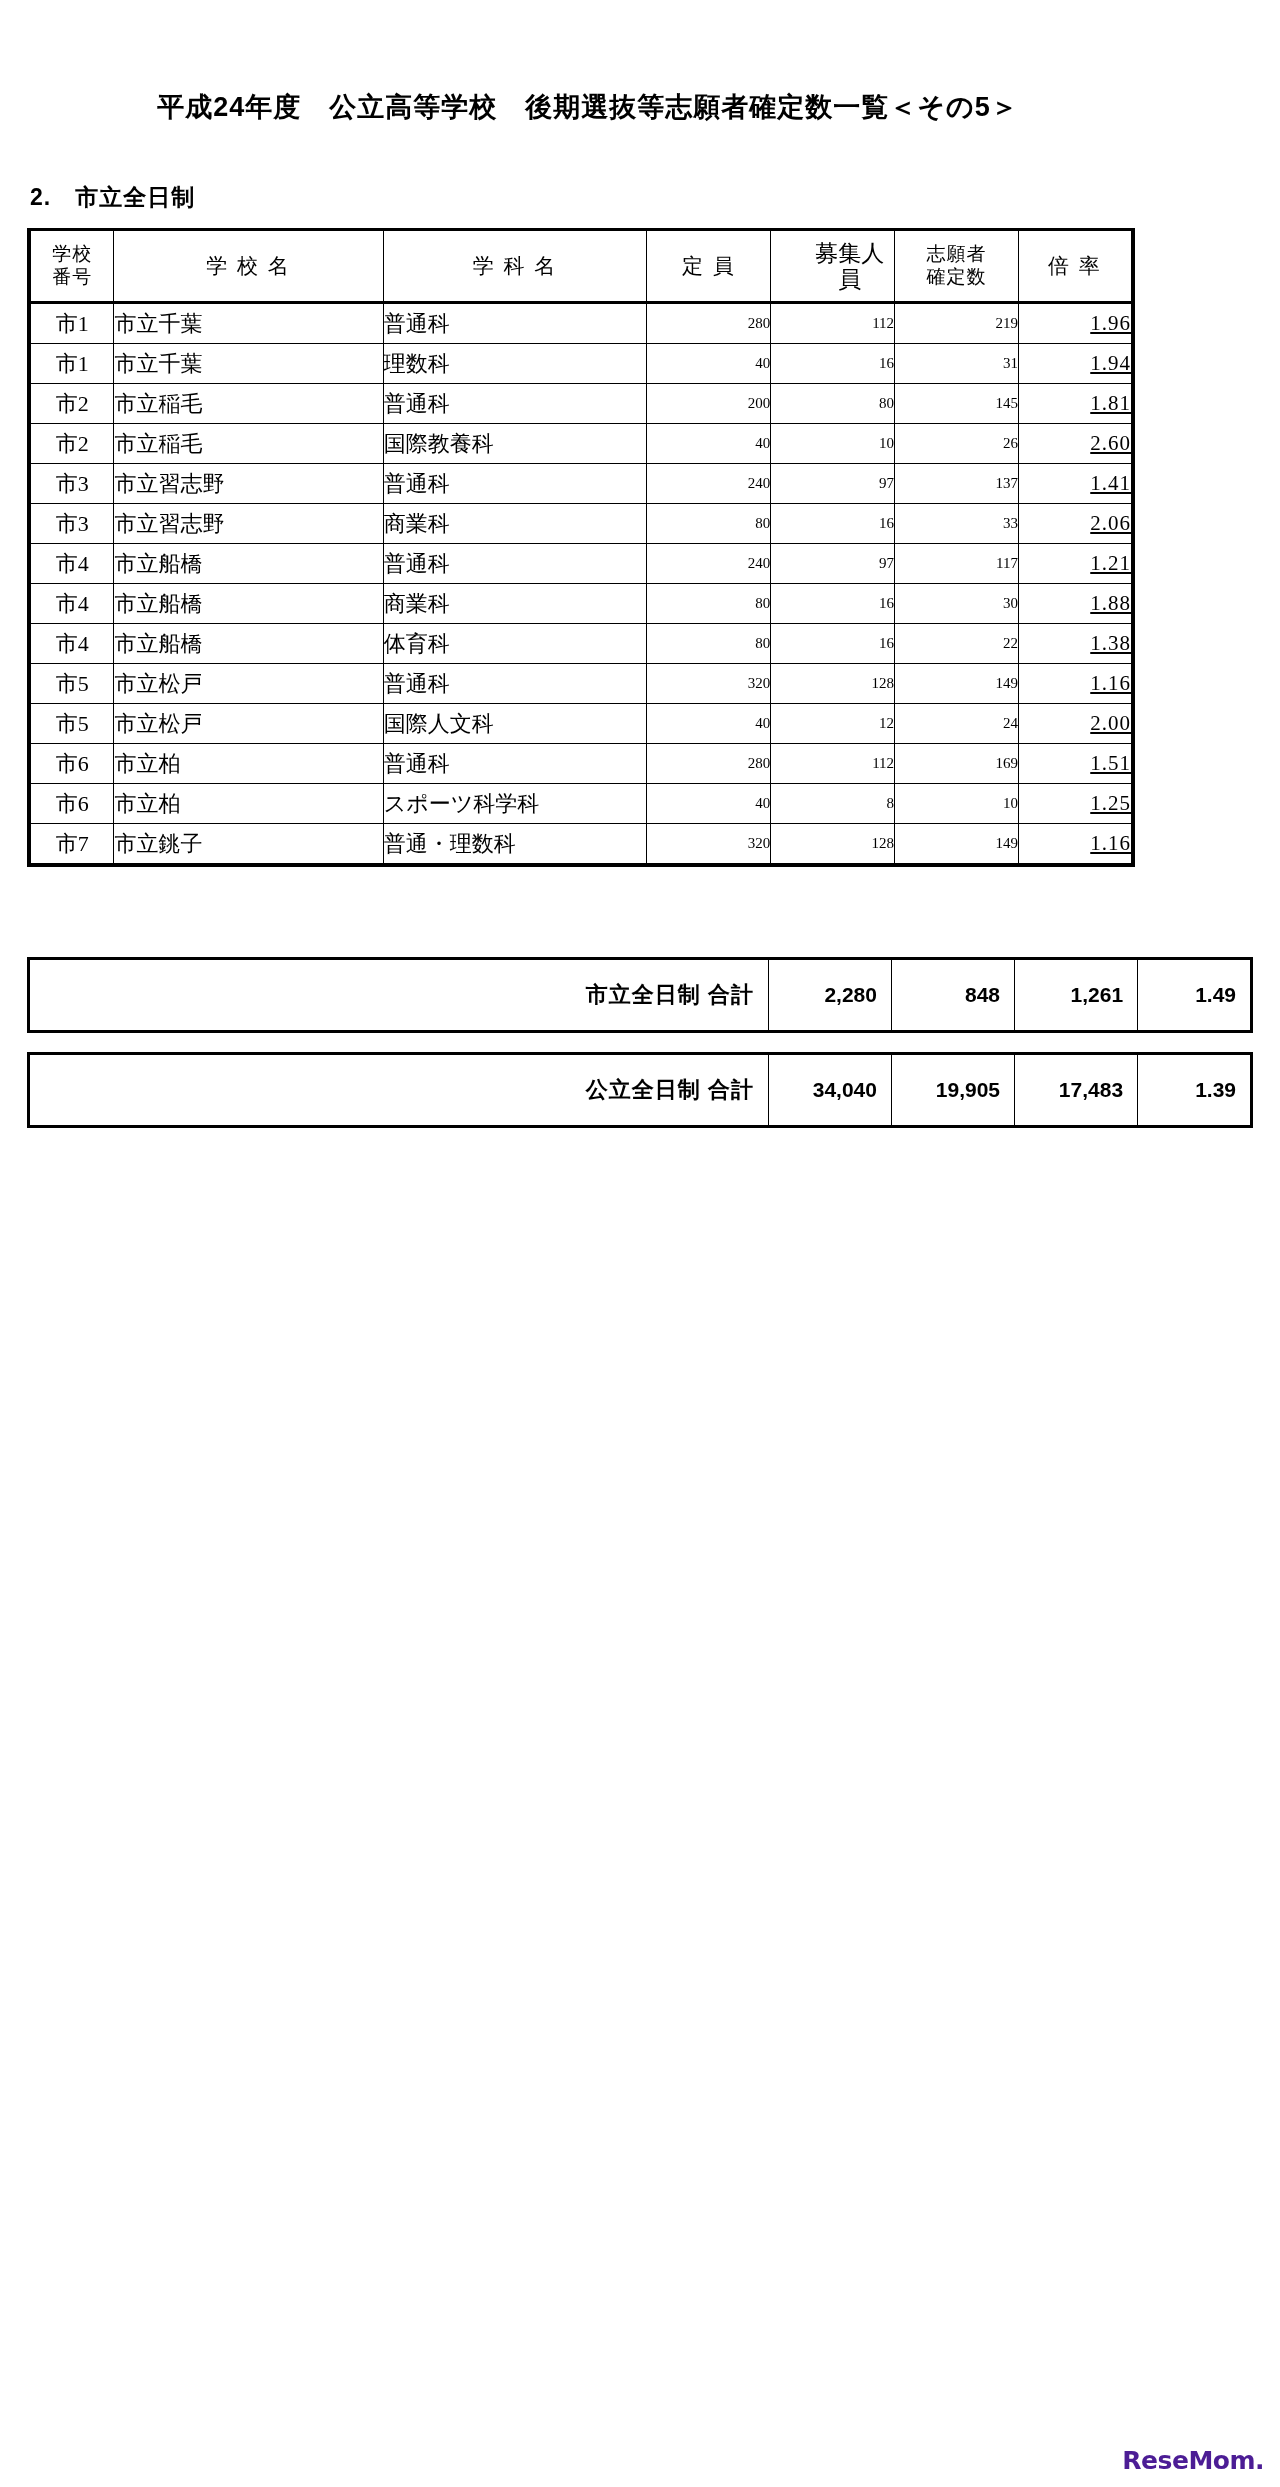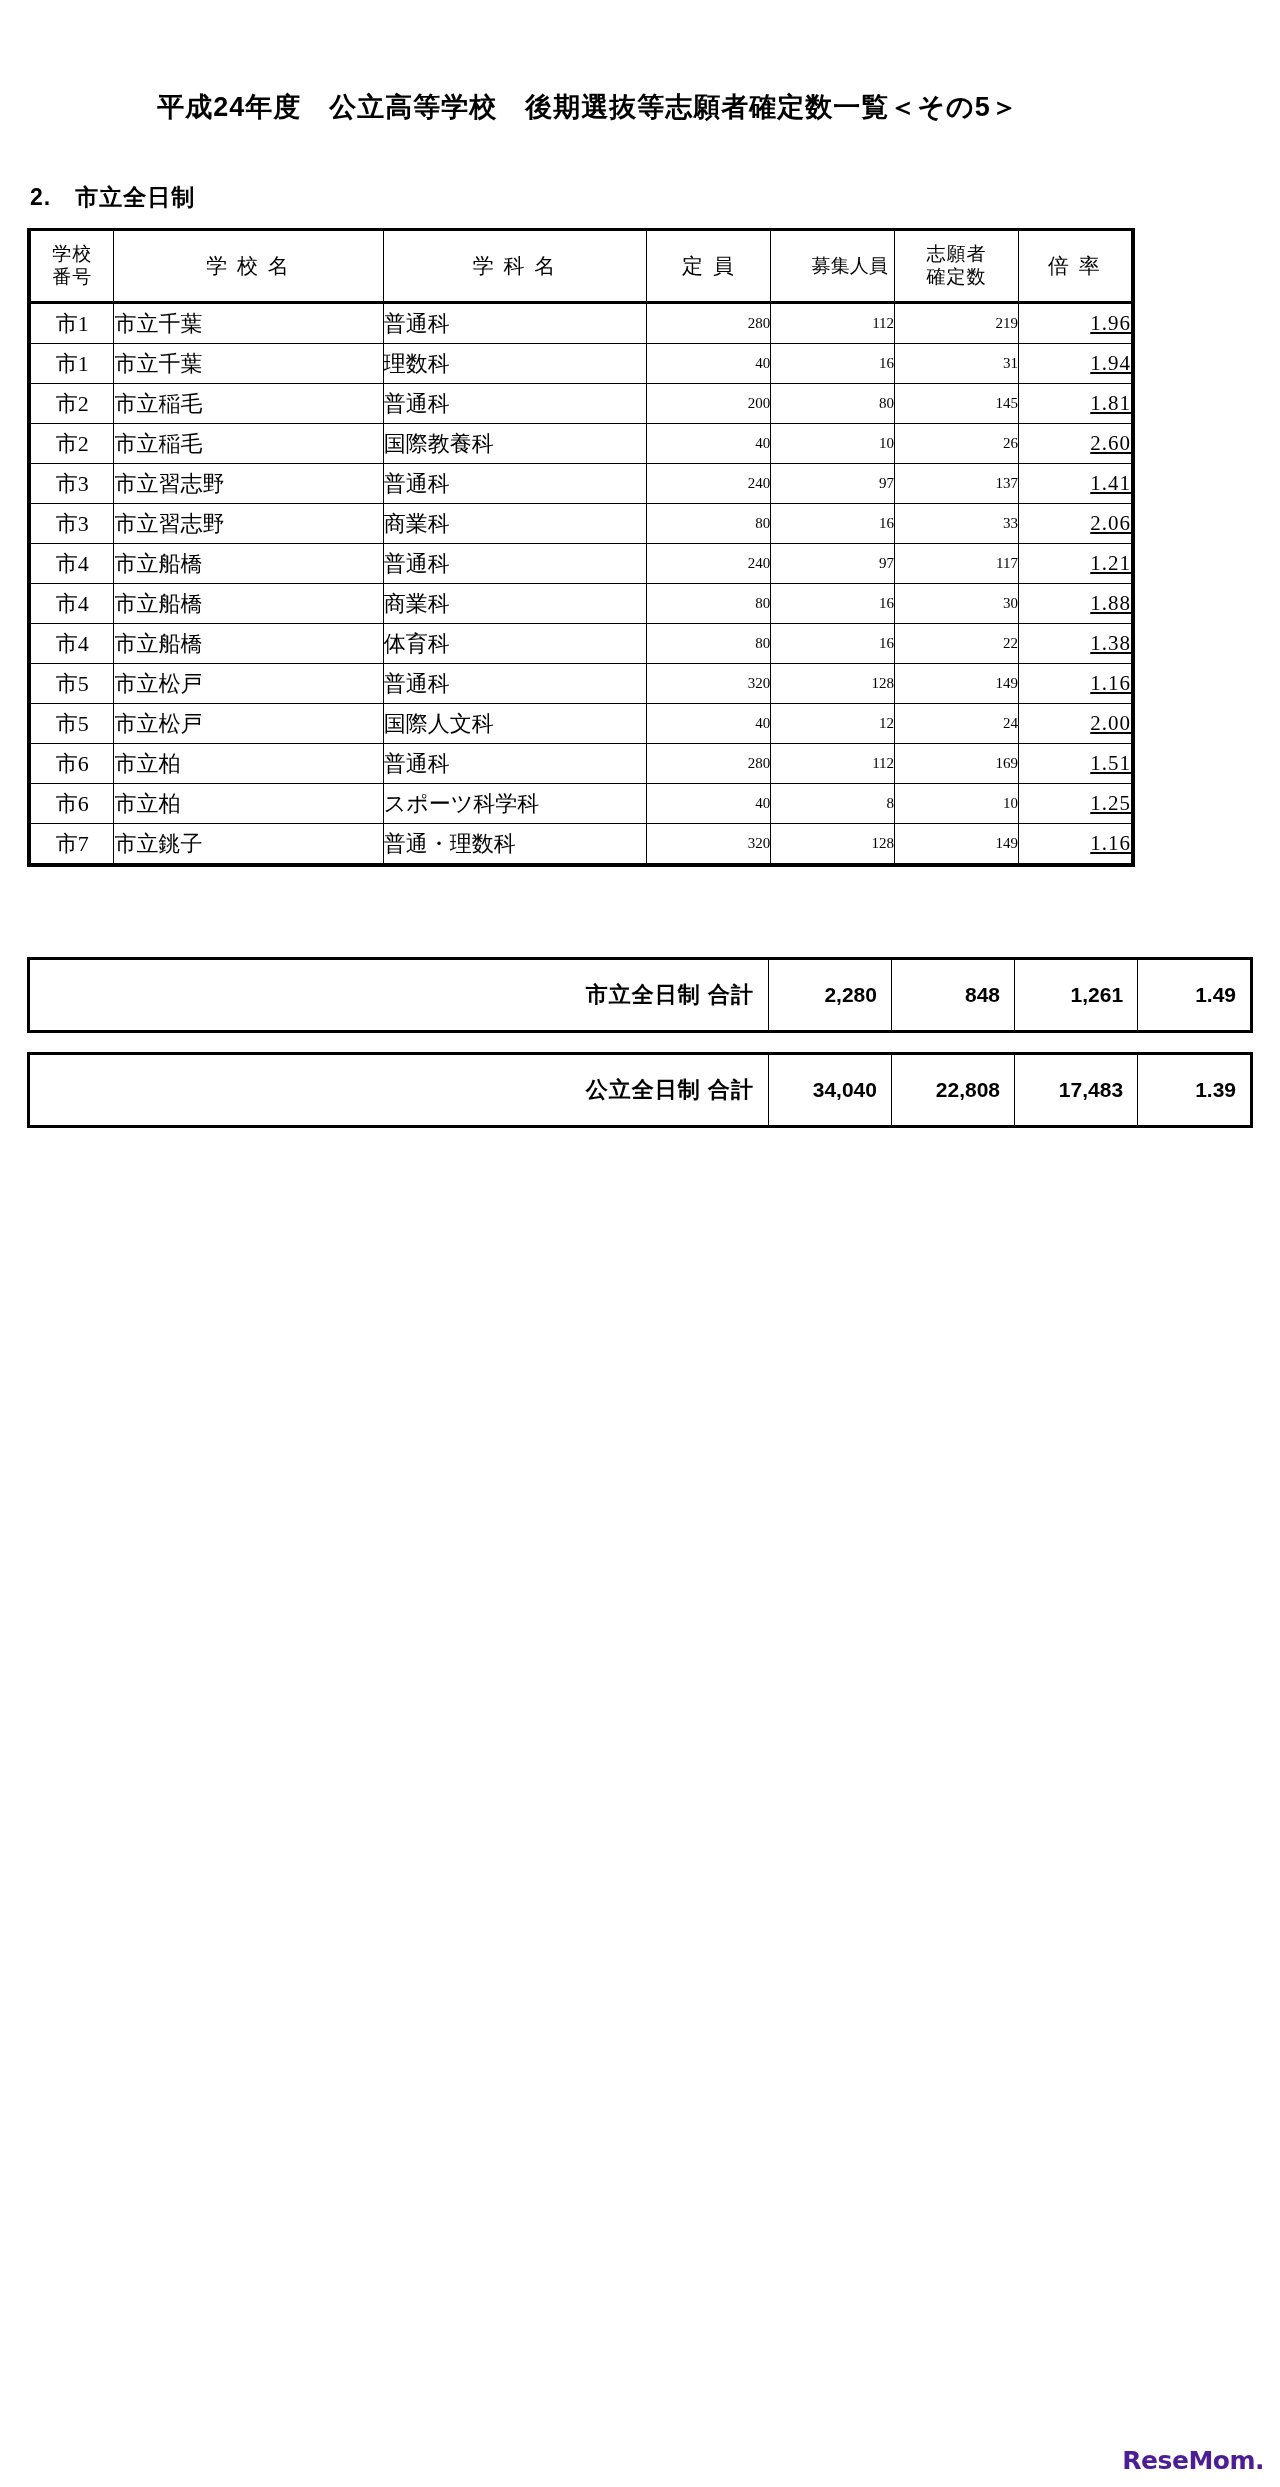--- a/index.html
+++ b/index.html
@@ -72,21 +72,21 @@
     height: 70px;
     text-align: center;
     font-size: 21px;
     font-weight: bold;
     letter-spacing: 2px;
     line-height: 1.15;
     border-bottom: 3px solid #000 !important;
     border-top: none !important;
   }
   .hdr.two-line { font-size: 19px; letter-spacing: 1px; line-height: 1.2; }
-  .hdr.narrow { font-size: 19px; letter-spacing: 0px; padding-left: 34px; }
+  .hdr.narrow { font-size: 23px; letter-spacing: 0px; padding-left: 34px; }
 
   
   td.c-no {
     height: 39px;
     text-align: center;
     padding-right: 4px;
     font-size: 22px;
     font-family: "Liberation Serif", "DejaVu Serif", serif;
     white-space: nowrap;
   }
@@ -371,21 +371,21 @@
       <col style="width:552px">
       <col style="width:92px">
       <col style="width:92px">
       <col style="width:92px">
       <col style="width:84px">
     </colgroup>
     <tbody>
         <tr>
       <td class="sum-label">公立全日制  合計</td>
       <td class="sum-num">34,040</td>
-      <td class="sum-num">22,808</td>
+      <td class="sum-num">19,905</td>
       <td class="sum-num">17,483</td>
       <td class="sum-num last">1.39</td>
     </tr>
   </tbody>
     </table>
 </div>
 
 <div class="watermark">ReseMom.</div>
 
 </body></html>

